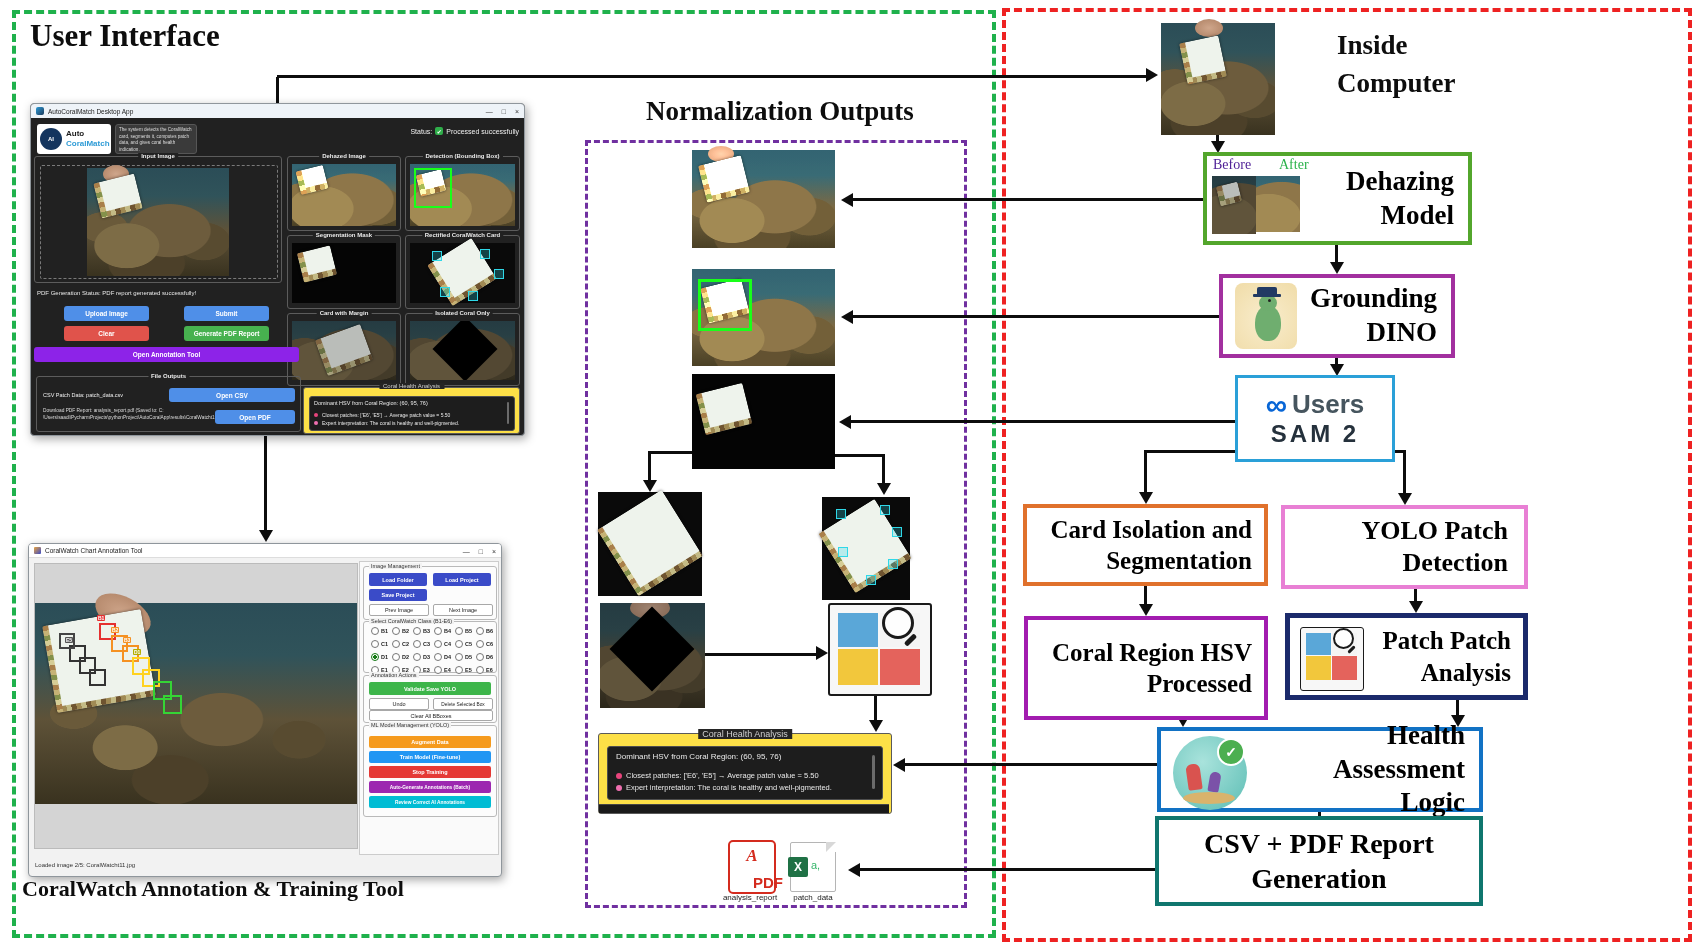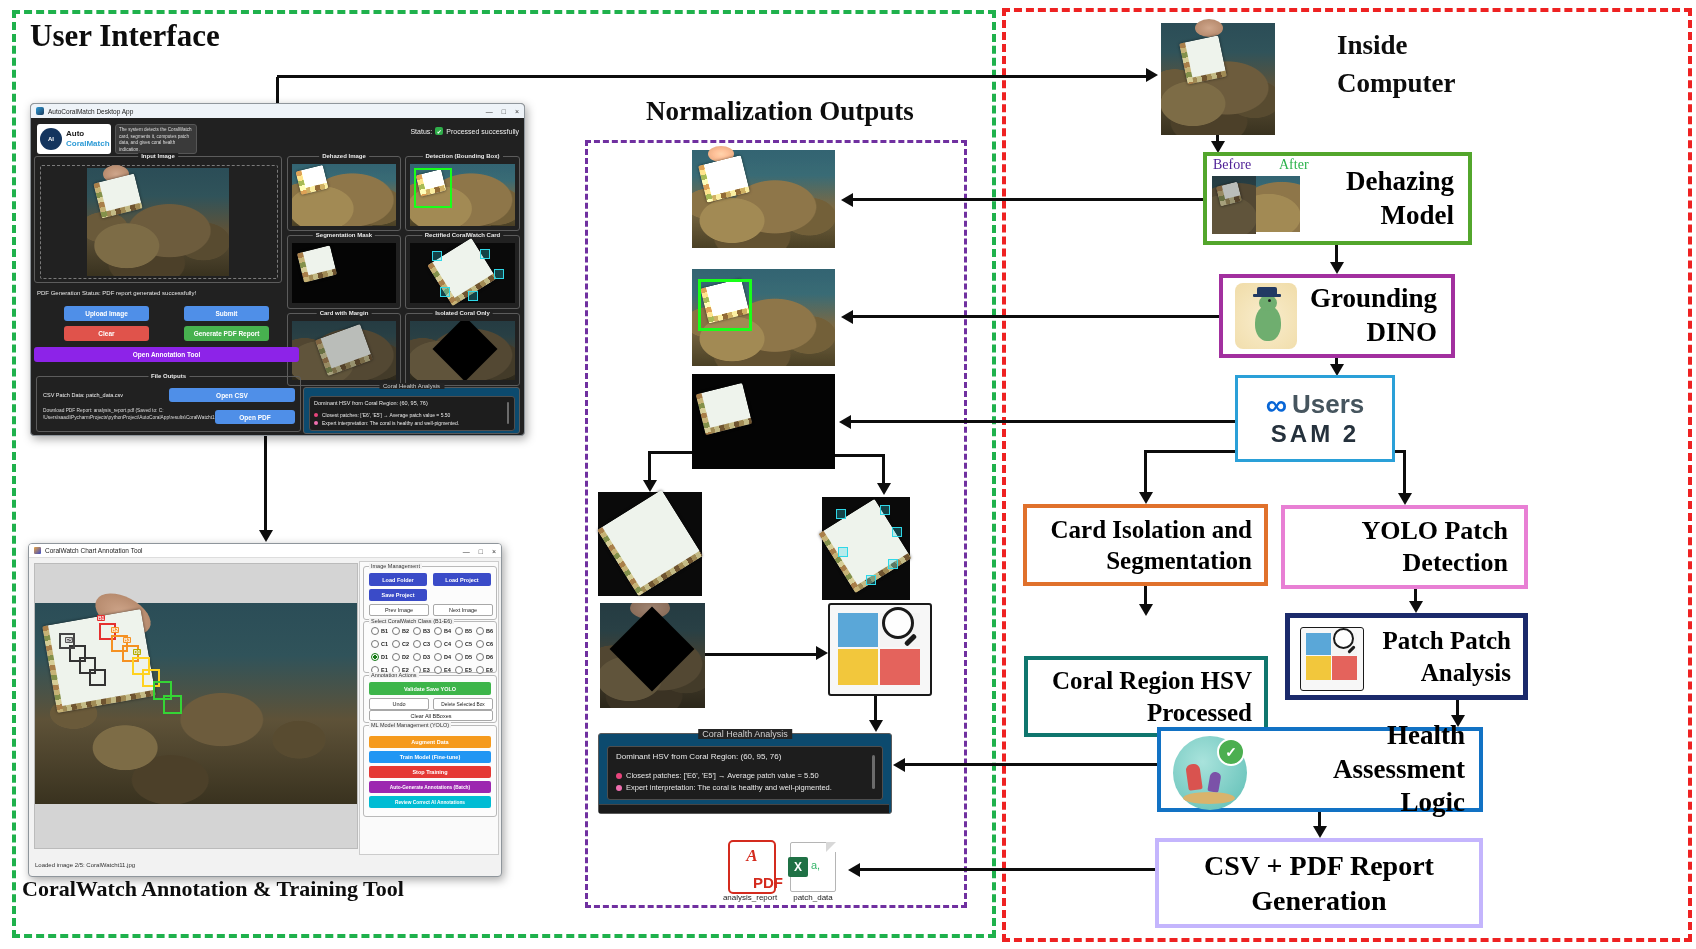--- a/index.html
+++ b/index.html
@@ -44,21 +44,21 @@
   .tgrp{position:absolute;border:1px solid #b9b9b9;border-radius:3px;background:#fcfcfc;}
   .tgt{position:absolute;top:-4px;left:5px;background:#f2f2f2;padding:0 2px;font-size:5.5px;color:#333;white-space:nowrap;}
   .tbtn{position:absolute;border-radius:2px;color:#fff;font-weight:700;font-size:5.5px;display:flex;align-items:center;justify-content:center;background:#3a4bc8;}
   .tbtn.light{background:#fff;border:1px solid #a8a8a8;color:#222;font-weight:400;}
   .radio{position:absolute;display:flex;align-items:center;gap:2px;font-size:5.5px;color:#222;}
   .radio i{width:6px;height:6px;border:1px solid #777;border-radius:50%;background:#fff;}
   .radio.on i{border-color:#157a15;background:radial-gradient(circle,#157a15 0 1.6px,#fff 1.9px);}
   .ab{position:absolute;background:transparent;}
   .chip{position:absolute;font-size:5px;color:#fff;padding:0 1px;line-height:6px;border-radius:1px;font-weight:700;}
   
-  .hp{position:absolute;background:#0c4a6e;border:1px solid #5a5a5a;border-radius:3px;}
+  .hp{position:absolute;background:#fde047;border:1px solid #5a5a5a;border-radius:3px;}
   .hpt{position:absolute;top:-5px;left:50%;transform:translateX(-50%);background:#242424;padding:0 4px;color:#cfcfcf;white-space:nowrap;}
   .hpi{position:absolute;background:#1d1d1d;border:1px solid #4e4e4e;border-radius:3px;color:#e8e8e8;}
   .dotp{display:inline-block;width:6px;height:6px;border-radius:50%;background:#e8447c;margin-right:4px;}
   .dotc{display:inline-block;width:6px;height:6px;border-radius:50%;background:#ef6fb0;margin-right:4px;}
   
   .fbox{position:absolute;background:#fff;display:flex;align-items:center;box-sizing:border-box;}
   .ftxt{font-family:"Liberation Serif",serif;font-weight:700;color:#000;width:100%;text-align:right;line-height:1.25;}
   
   .picon{position:absolute;background:#f7f7f7;border:2px solid #1a1a1a;border-radius:3px;}
   .picon .q{position:absolute;}
@@ -509,21 +509,21 @@
   </div>
 
   <div class="fbox" style="left:1023px;top:504px;width:245px;height:82px;border:4px solid #e0712c;">
     <div class="ftxt" style="font-size:25px;padding-right:12px;"><span>Card Isolation and</span><br><span>Segmentation</span></div>
   </div>
 
   <div class="fbox" style="left:1281px;top:505px;width:247px;height:84px;border:4px solid #e87fd4;">
     <div class="ftxt" style="font-size:26px;padding-right:16px;"><span>YOLO Patch</span><br><span>Detection</span></div>
   </div>
 
-  <div class="fbox" style="left:1024px;top:616px;width:244px;height:81px;border:4px solid #0f766e;margin-top:40px;">
+  <div class="fbox" style="left:1024px;top:616px;width:244px;height:104px;border:4px solid #a21caf;">
     <div class="ftxt" style="font-size:25px;padding-right:12px;"><span>Coral Region HSV</span><br><span>Processed</span></div>
   </div>
 
   <div class="fbox" style="left:1285px;top:613px;width:243px;height:87px;border:5px solid #1b2a6b;">
     <div class="picon" style="left:10px;top:9px;width:62px;height:62px;border-width:1px;">
       <div class="q" style="left:5px;top:5px;width:25px;height:22px;background:#5aa7d8;"></div>
       <div class="q" style="left:31px;top:5px;width:25px;height:22px;background:#f4f4f4;"></div>
       <div class="q" style="left:5px;top:28px;width:25px;height:24px;background:#f2c73c;"></div>
       <div class="q" style="left:31px;top:28px;width:25px;height:24px;background:#e4635c;"></div>
       <div class="mag" style="left:32px;top:0px;width:17px;height:17px;border-width:2px;"></div>
@@ -535,17 +535,17 @@
   <div class="fbox" style="left:1157px;top:727px;width:326px;height:85px;border:4px solid #1272c4;">
     <div class="abs" style="left:12px;top:5px;width:74px;height:74px;border-radius:50%;background:radial-gradient(circle at 40% 35%,#a9e3dc,#5cbdb4);">
       <div class="abs" style="left:14px;top:28px;width:14px;height:26px;background:#d9534f;border-radius:6px 6px 2px 2px;transform:rotate(-8deg);"></div>
       <div class="abs" style="left:36px;top:36px;width:11px;height:20px;background:#7b52a8;border-radius:5px 5px 2px 2px;transform:rotate(10deg);"></div>
       <div class="abs" style="left:10px;top:56px;width:52px;height:12px;background:#d9b36c;border-radius:50%;"></div>
       <div class="abs" style="left:44px;top:2px;width:24px;height:24px;border-radius:50%;background:#4caf50;border:2px solid #fff;color:#fff;font-size:14px;font-weight:700;display:flex;align-items:center;justify-content:center;">✓</div>
     </div>
     <div class="ftxt" style="font-size:27px;padding-right:14px;padding-left:92px;"><span>Health Assessment</span><br><span>Logic</span></div>
   </div>
 
-  <div class="fbox" style="left:1155px;top:838px;width:328px;height:90px;border:4px solid #c4b5fd;">
+  <div class="fbox" style="left:1155px;top:816px;width:328px;height:90px;border:4px solid #0f766e;">
     <div class="ftxt" style="font-size:28px;text-align:center;padding:0 8px;"><span>CSV + PDF Report</span><br><span>Generation</span></div>
   </div>
 
 </div>
 
 </body></html>

